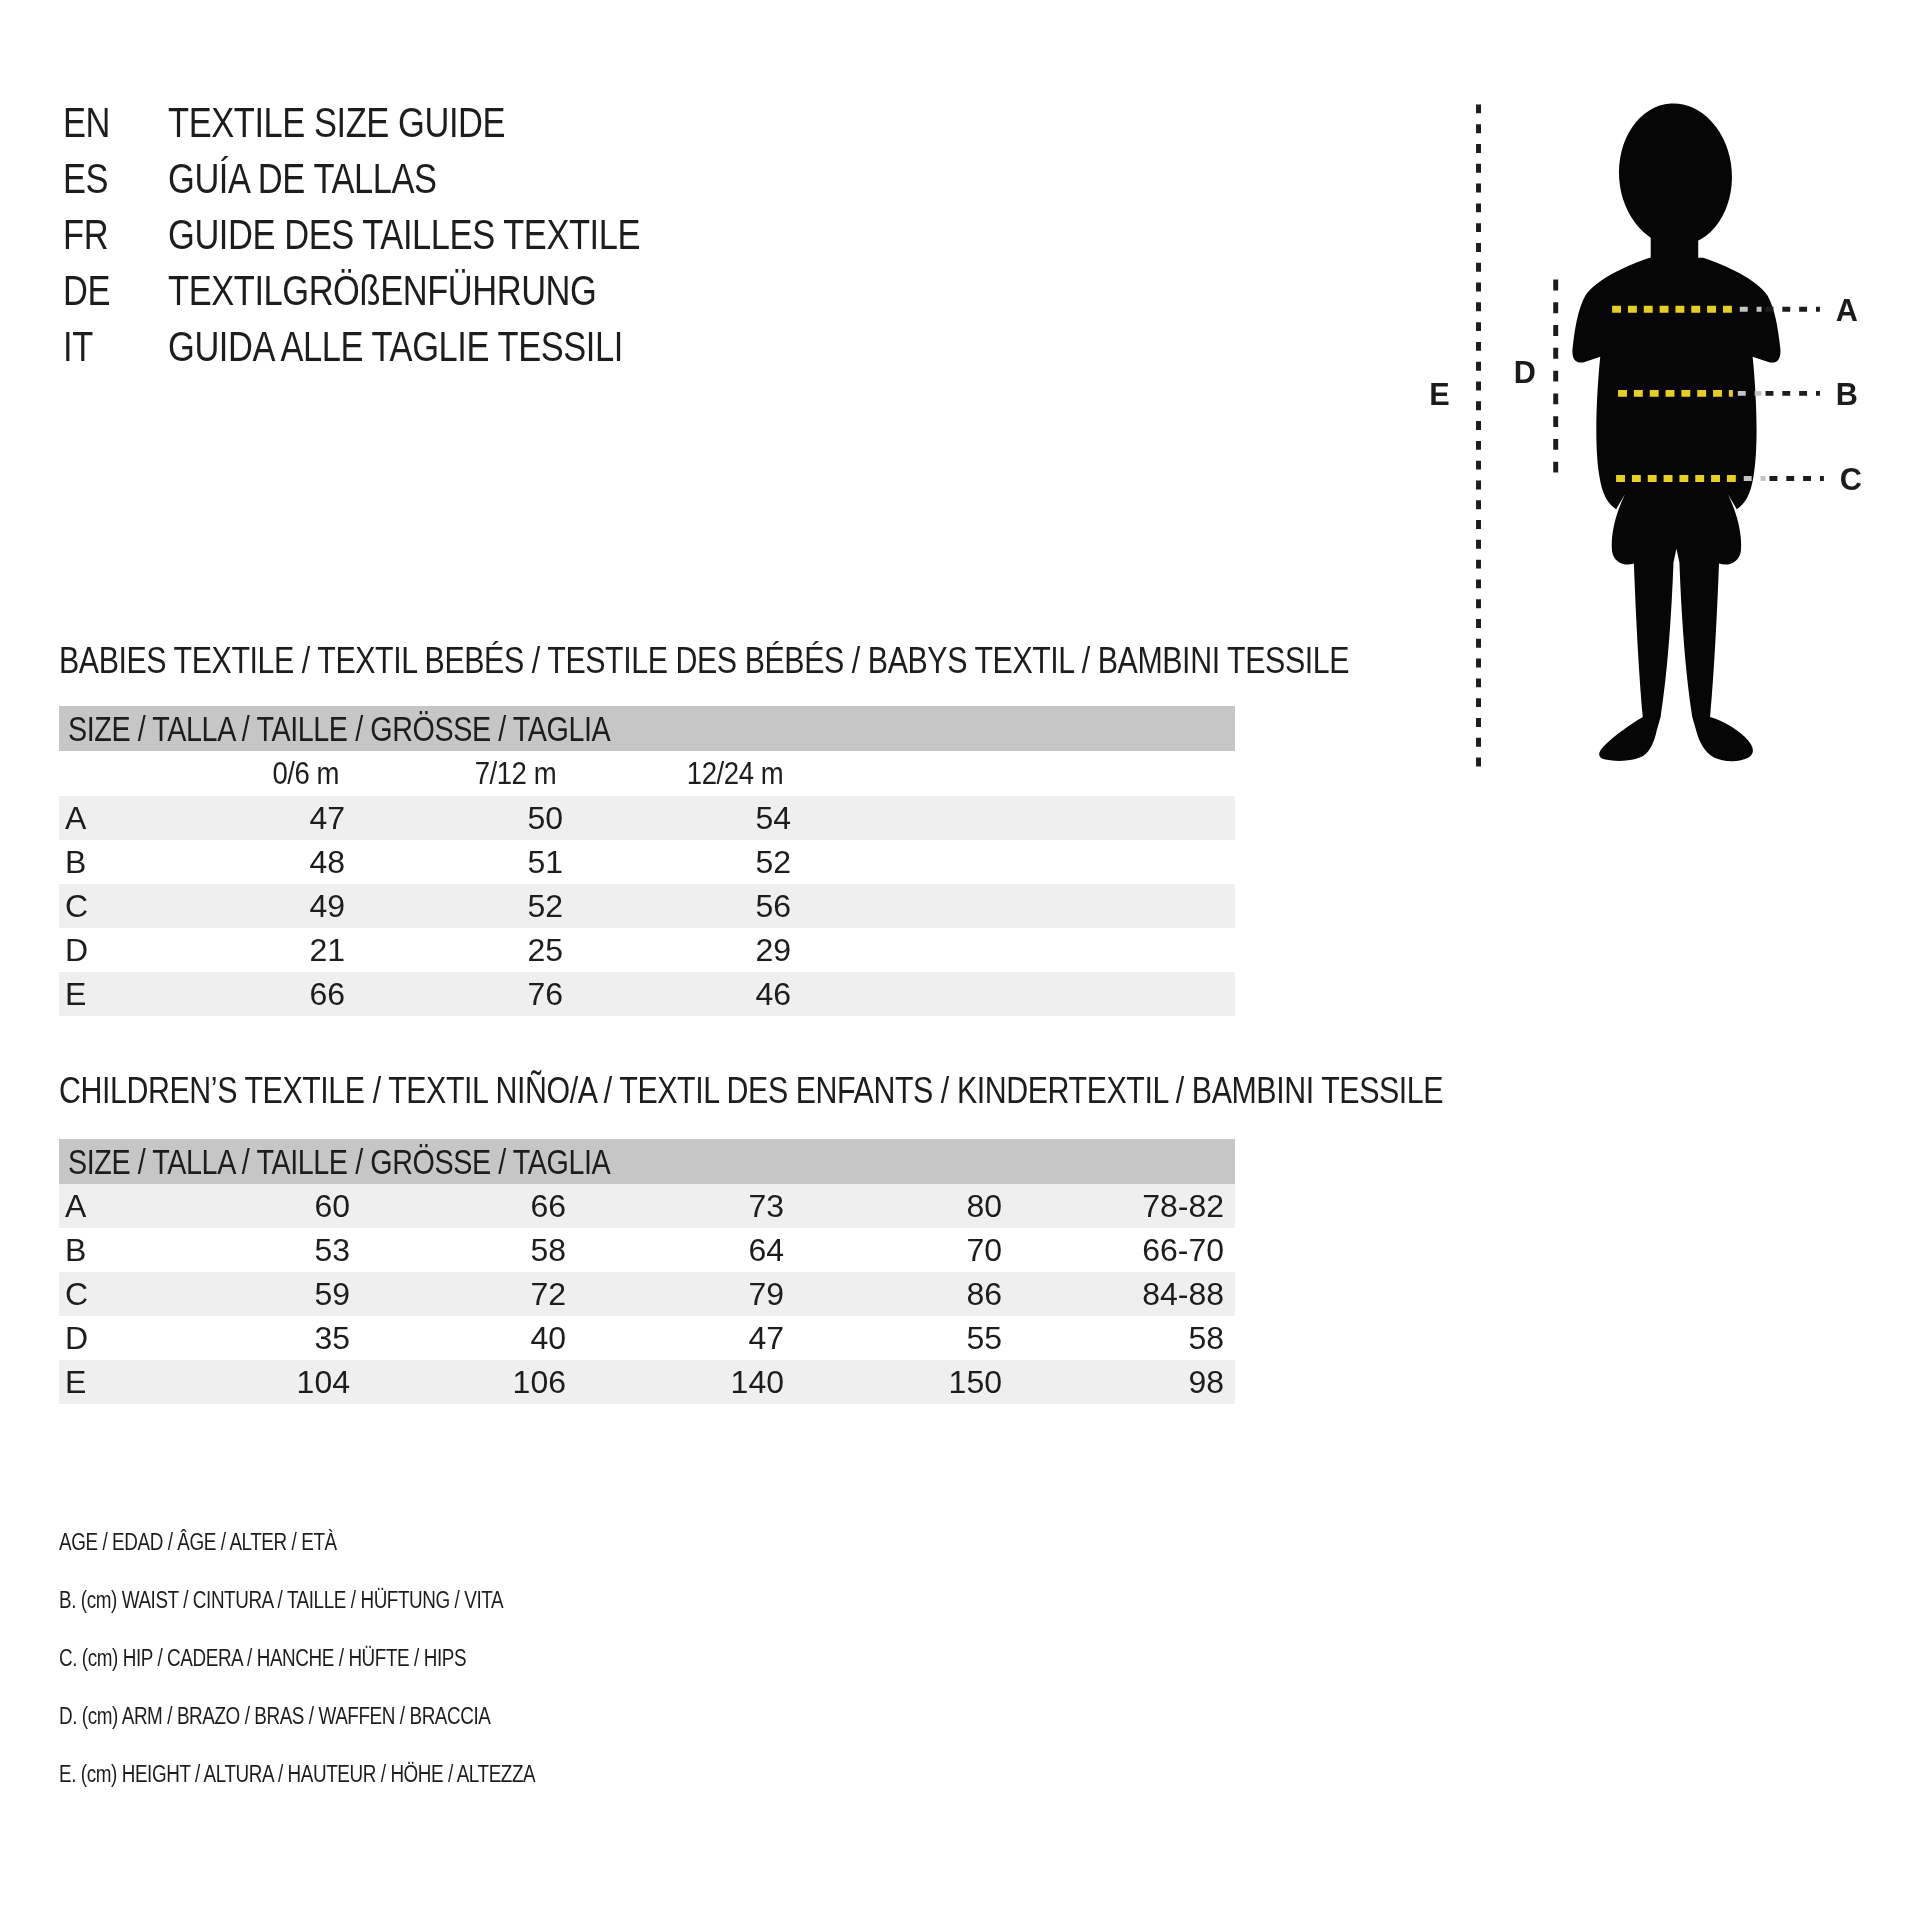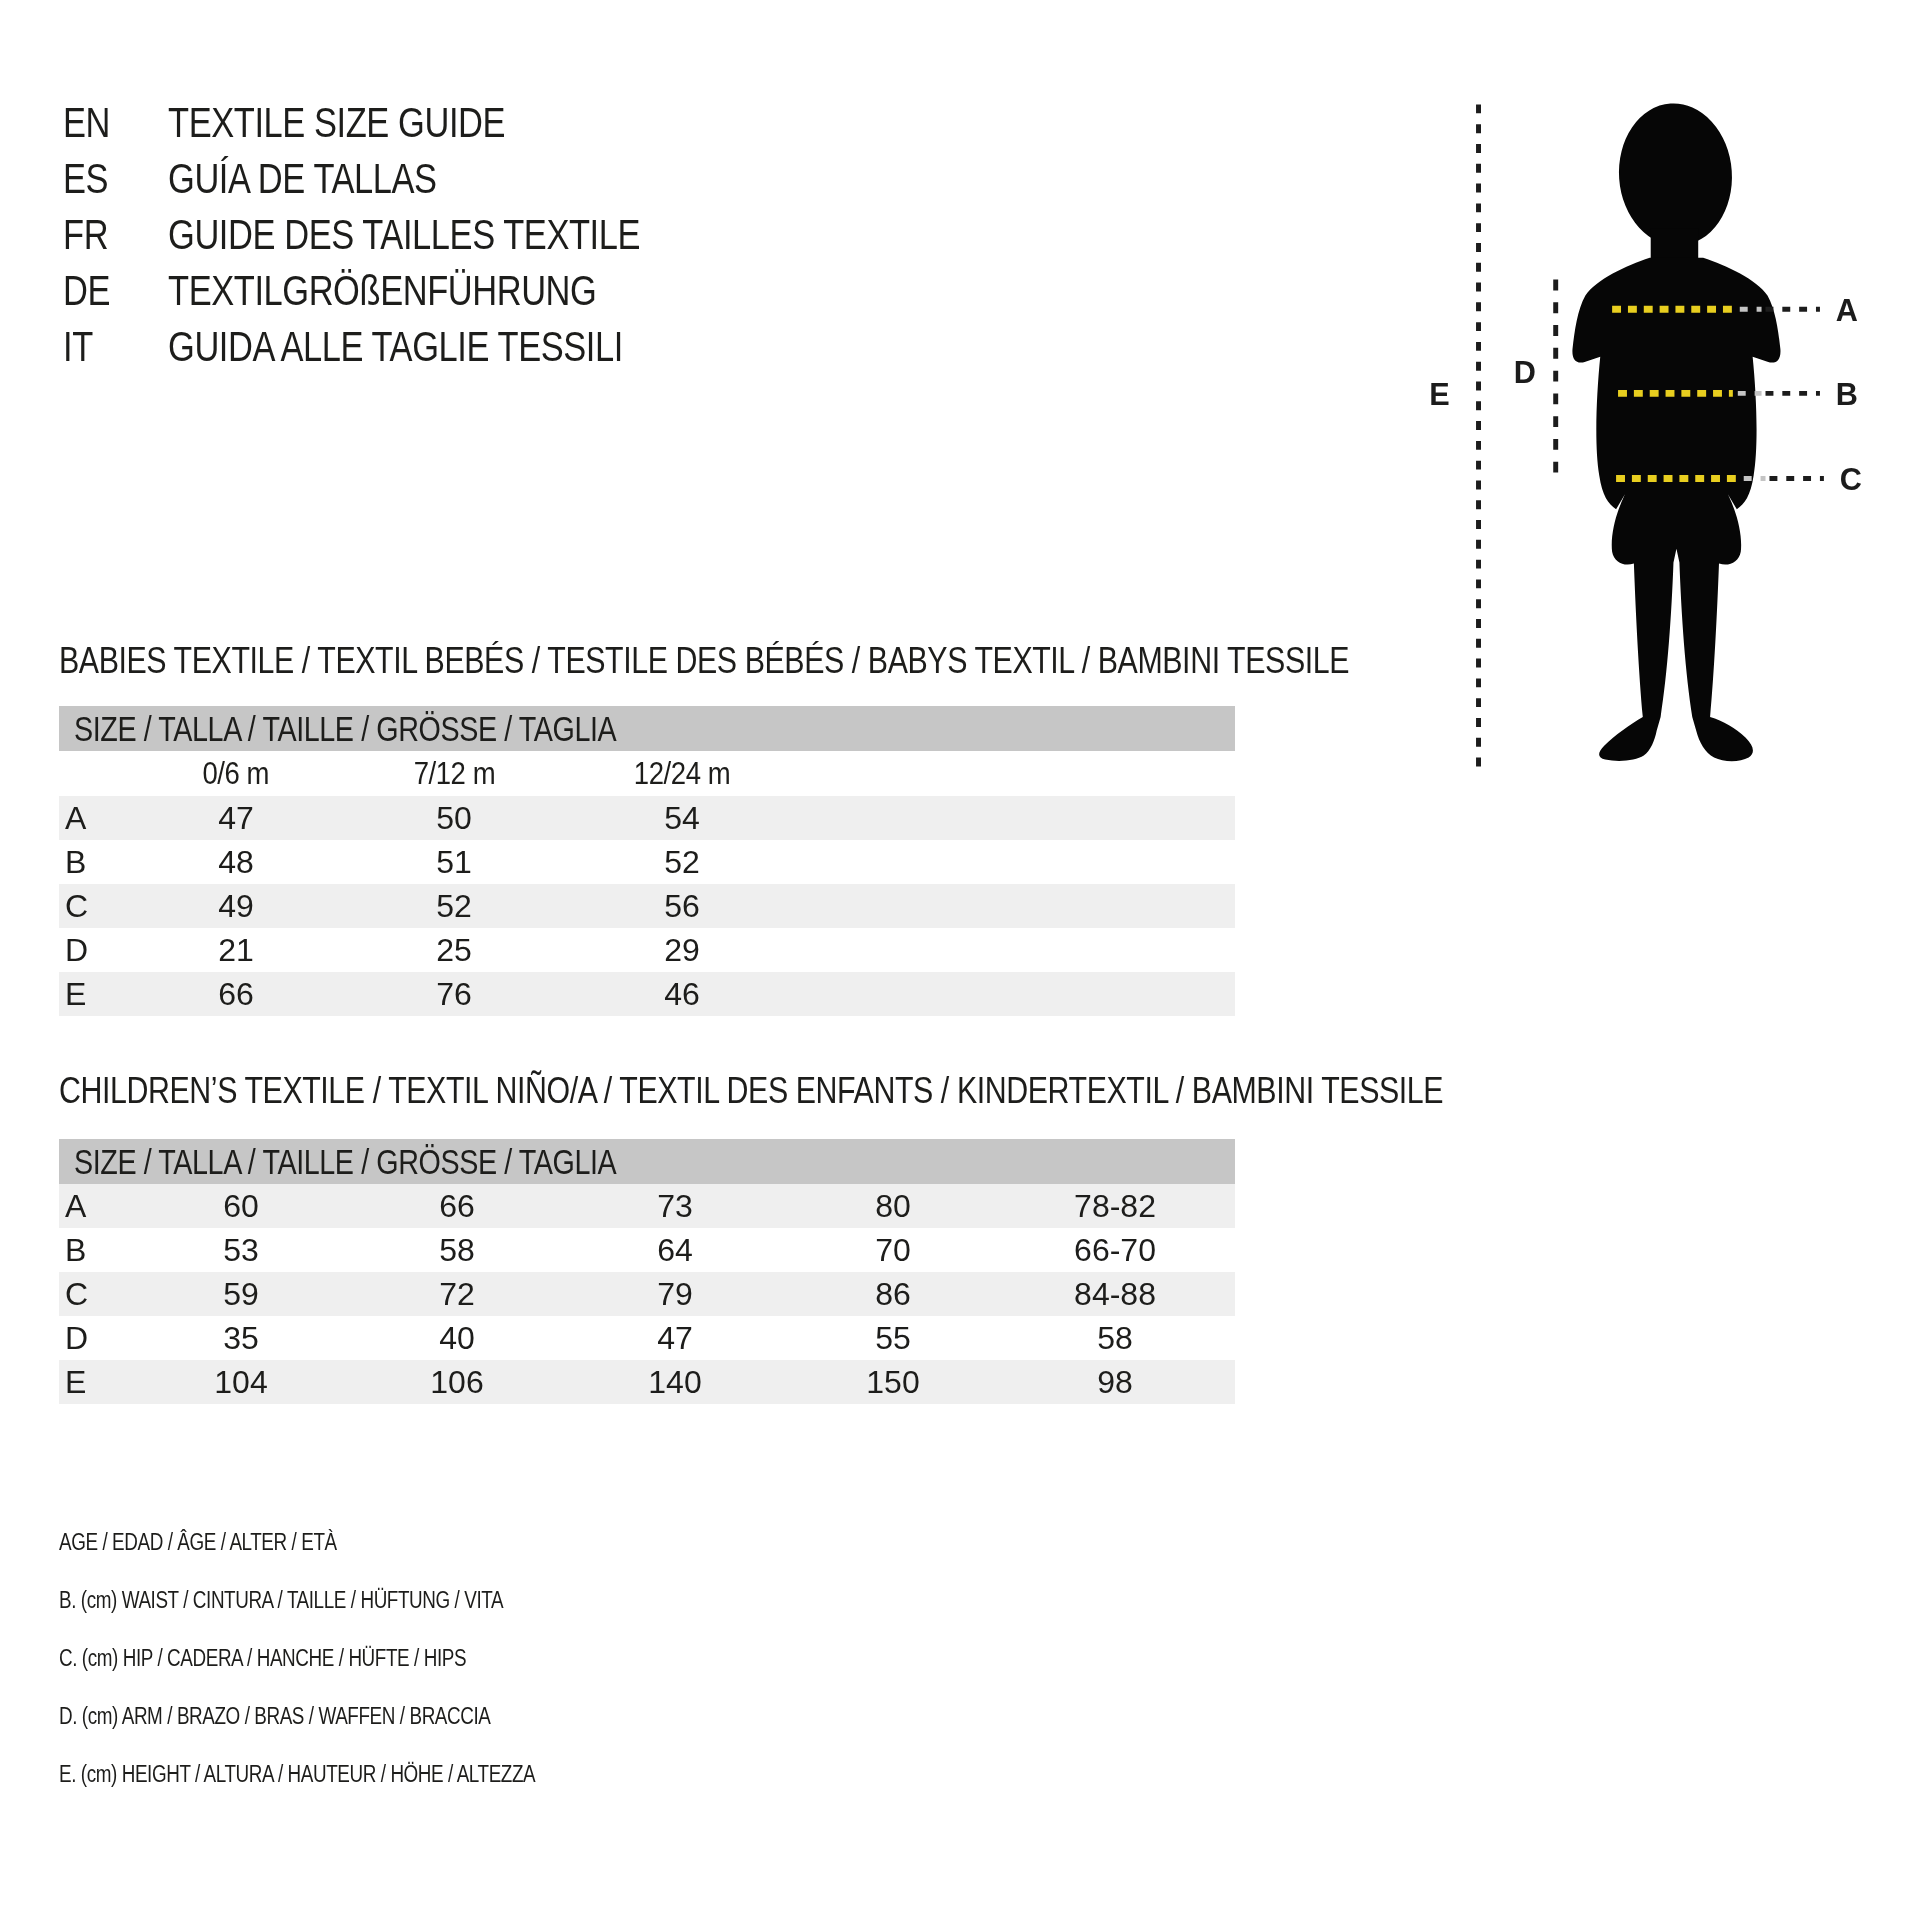--- a/index.html
+++ b/index.html
@@ -17,26 +17,26 @@
   .lang-block{left:63px;top:95px;font-size:42px}
   .lang-row{position:relative;height:56px;line-height:56px}
   .lang-code{position:absolute;left:0;top:0}
   .lang-title{position:absolute;left:105px;top:0}
 
   
   .section-title{font-size:37px;line-height:40px;white-space:nowrap}
 
   
   .size-table{width:1176px}
-  .sizebar{height:45px;line-height:45px;background:#c6c6c6;padding-left:15px;font-size:35px}
+  .sizebar{height:45px;line-height:45px;background:#c6c6c6;padding-left:9px;font-size:35px}
   .thead{position:relative;height:45px;line-height:45px;font-size:32px}
   .trow{position:relative;height:44px;line-height:44px;font-size:32px}
   .trow.odd{background:#efefef}
   .rlabel{position:absolute;left:6px}
-  .cell,.hcell{position:absolute;width:218px;text-align:center}
+  .cell,.hcell{position:absolute;width:218px;text-align:right}
   
   .b0{left:68px}.b1{left:286px}.b2{left:514px}
   
   .k0{left:73px}.k1{left:289px}.k2{left:507px}.k3{left:725px}.k4{left:947px}
 
   
   .legend{left:59px;top:1513px;font-size:23px;line-height:58px}
   .legend-line{height:58px}
 
   

